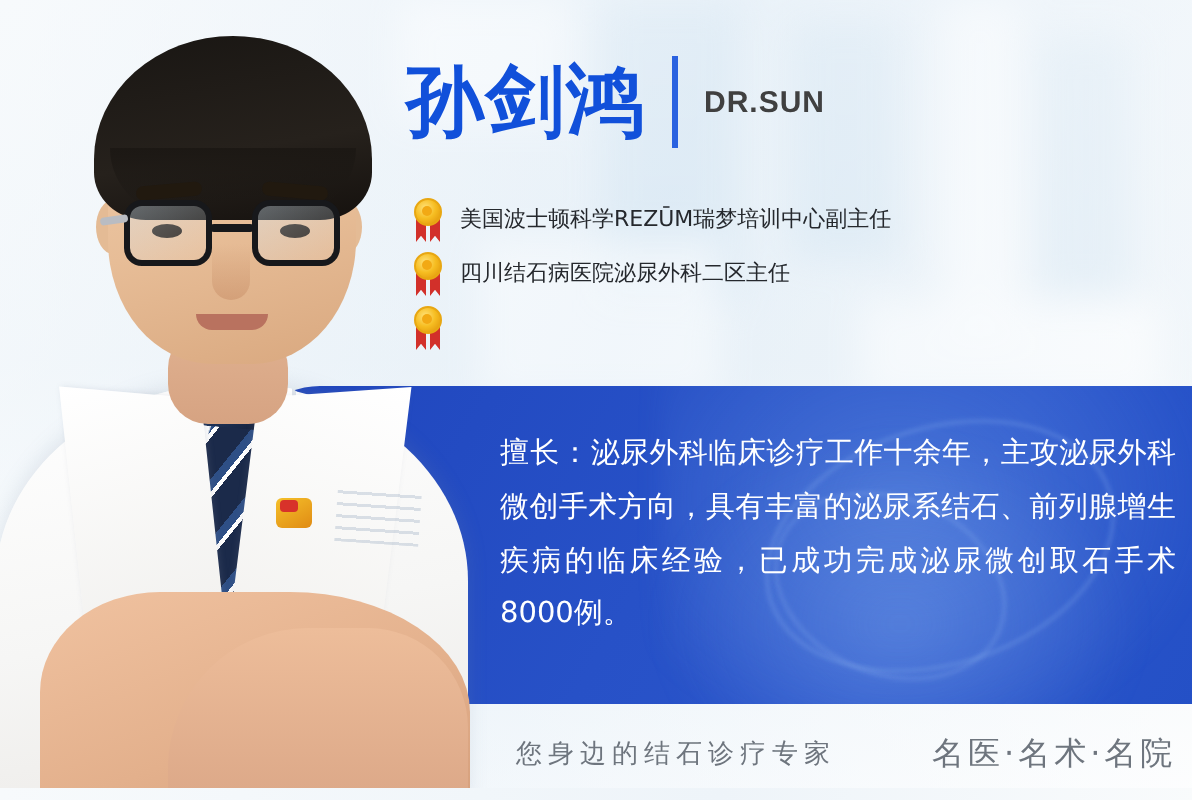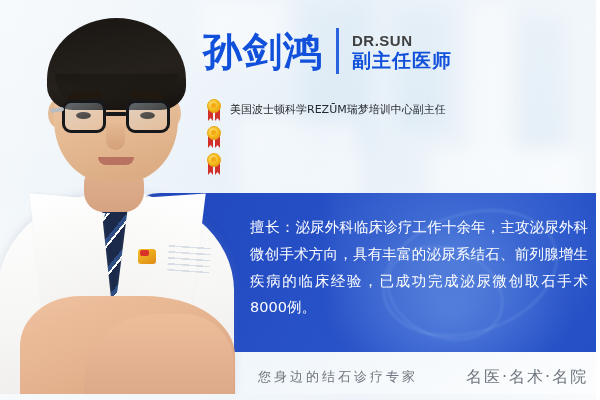--- a/index.html
+++ b/index.html
@@ -360,39 +360,39 @@
     <div class="glasses-temple"></div>
     <div class="arm"></div>
     <div class="arm2"></div>
   </div>
 
   <div id="name-row">
     <div id="doctor-name">孙剑鸿</div>
     <div id="name-divider"></div>
     <div class="name-right">
       <div id="dr-sun">DR.SUN</div>
-      <div id="doctor-title">副主任医师</div>
     </div>
   </div>
 
   <div id="credentials">
     <div class="cred-row">
       <span class="medal">
         <span class="ribbon-l"></span>
           <span class="ribbon-r"></span>
           <span class="disc"></span>
       </span>
       <span class="cred-text">美国波士顿科学REZŪM瑞梦培训中心副主任</span>
     </div>
     <div class="cred-row">
       <span class="medal">
         <span class="ribbon-l"></span>
           <span class="ribbon-r"></span>
           <span class="disc"></span>
       </span>
+      <span class="cred-text">四川结石病医院泌尿外科二区主任</span>
     </div>
     <div class="cred-row">
       <span class="medal">
         <span class="ribbon-l"></span>
           <span class="ribbon-r"></span>
           <span class="disc"></span>
       </span>
     </div>
   </div>
 

